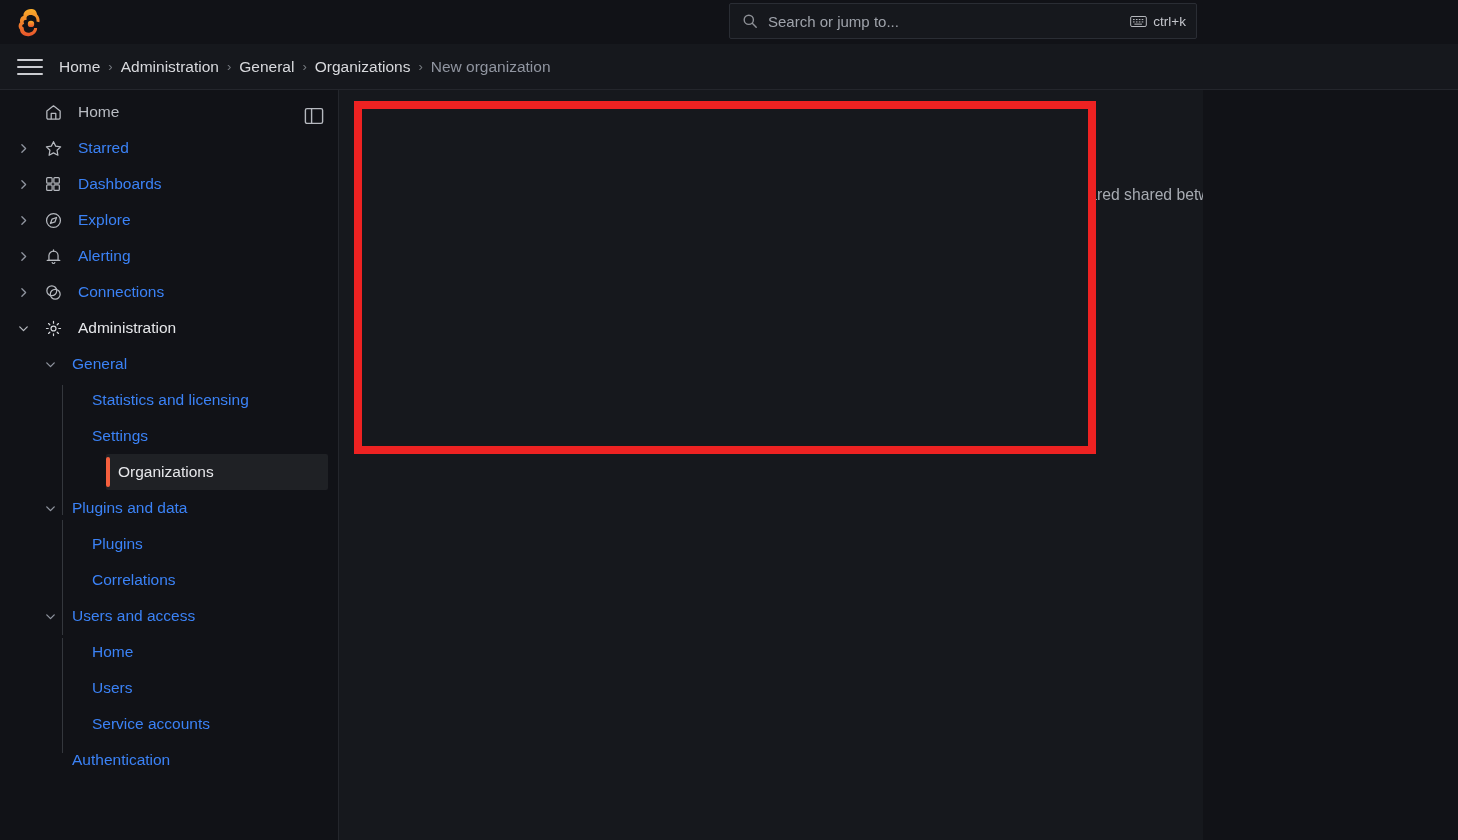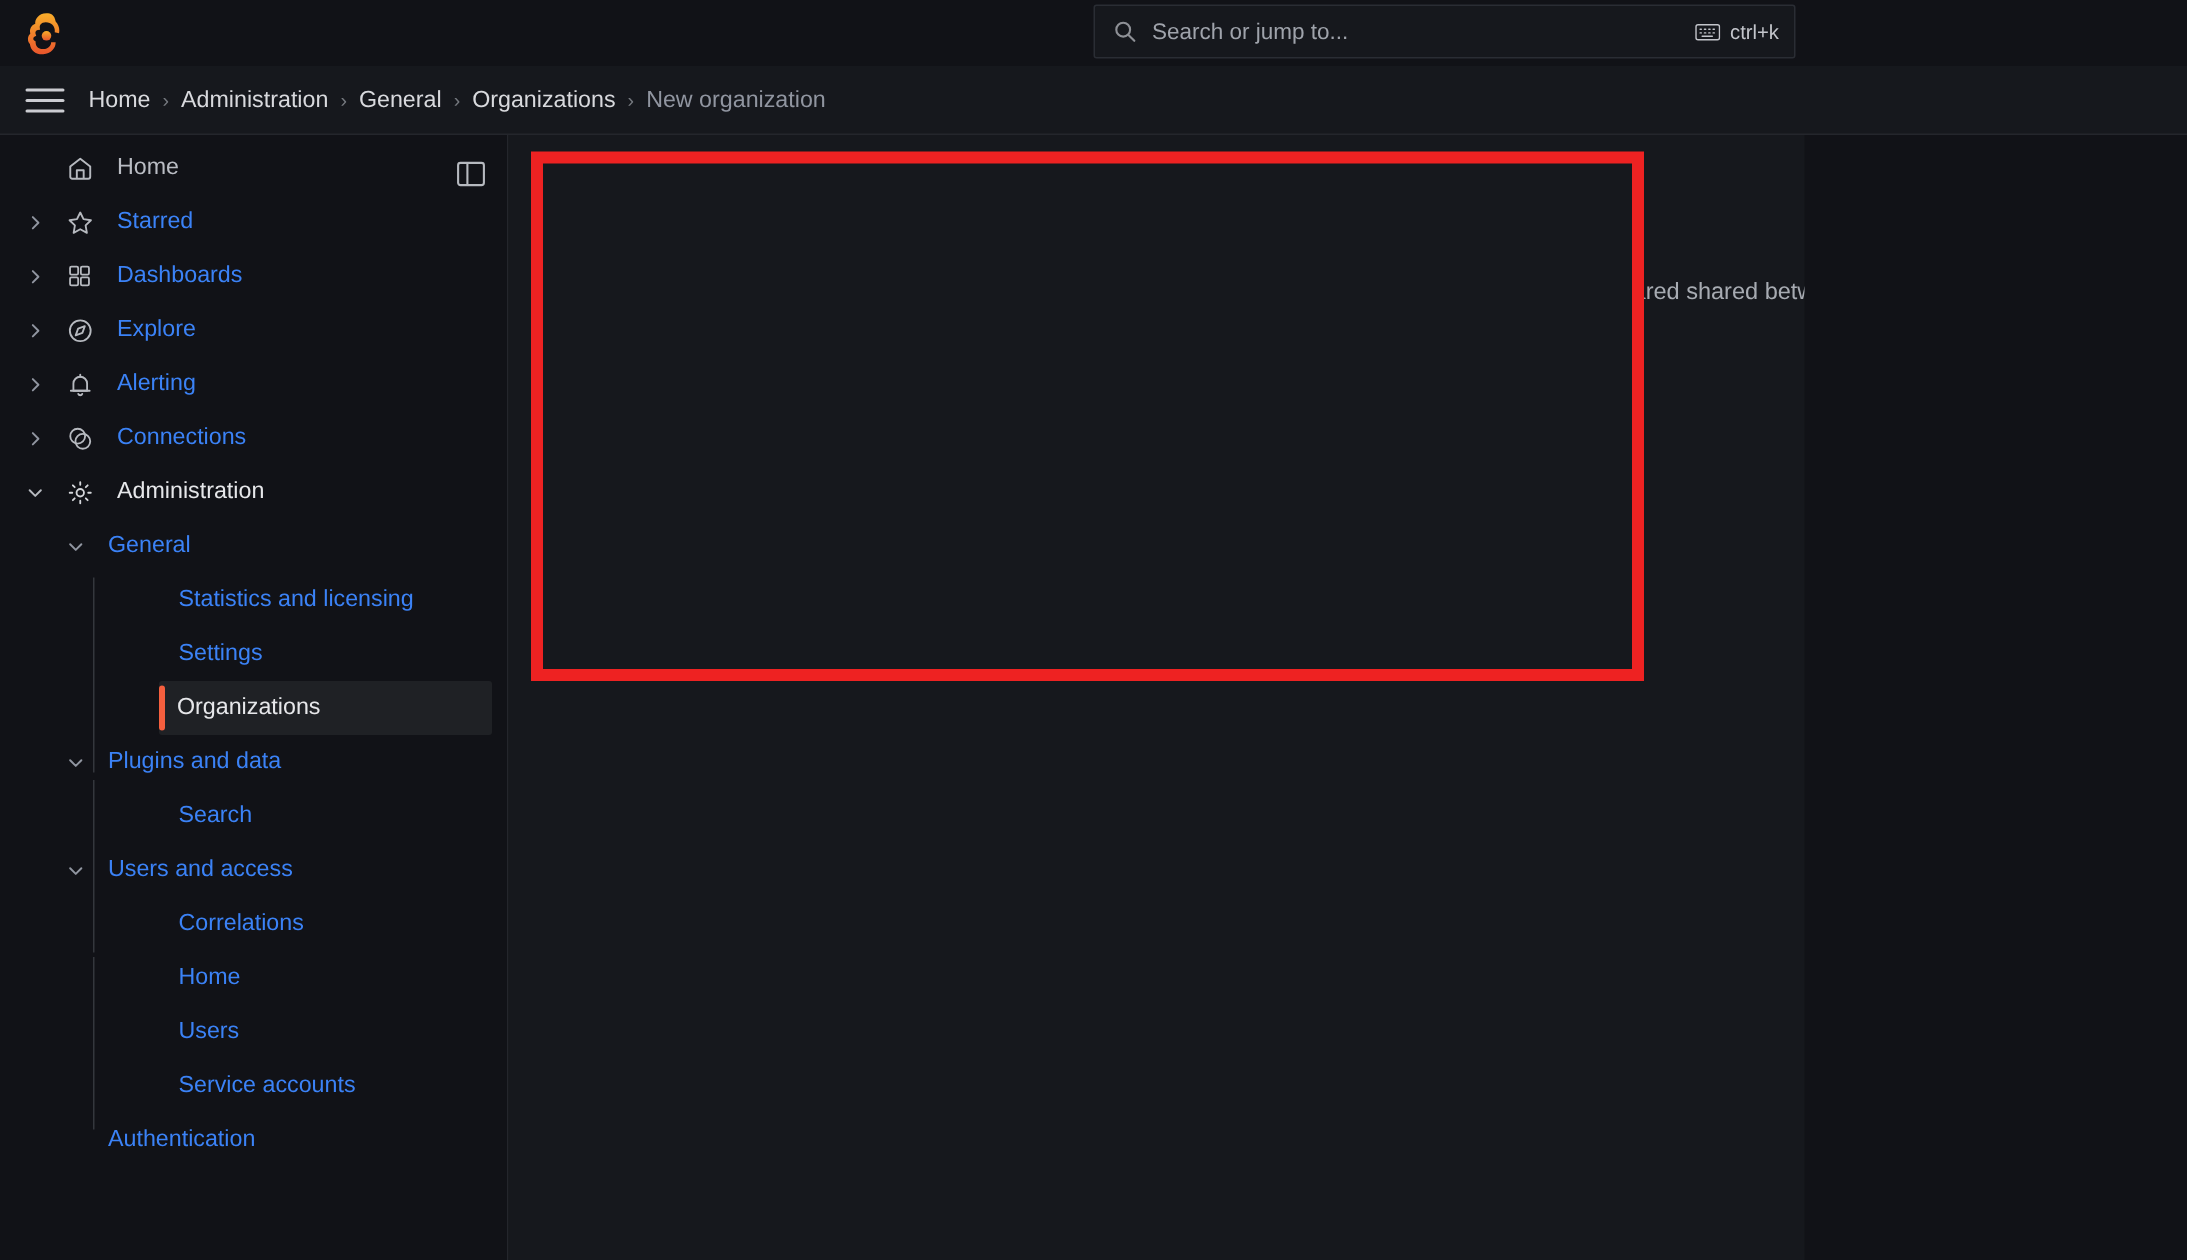--- a/index.html
+++ b/index.html
@@ -73,21 +73,21 @@
     width: 22px; height: 22px; flex: 0 0 auto; margin-left: 8px;
     display: flex; align-items: center; justify-content: center;
   }
   .navlabel { font-size: 15.5px; color: #3b82f6; margin-left: 14px; white-space: nowrap; }
   .navrow.top > .navlabel { color: #b9bcc3; }
   .navrow.strong > .navlabel { color: #e6e7ea; }
 
   
   .lvl2 { padding-left: 39px; }
   .lvl2 .navlabel { margin-left: 11px; }
-  .lvl3 { padding-left: 119px; }
+  .lvl3 { padding-left: 64px; margin-left: 28px; }
   .lvl3 .navlabel { margin-left: 0; }
 
   .navrow.active { background: #1f2125; }
   .accentbar {
     position: absolute; left: 0; top: 3px; width: 4px; height: 30px;
     background: #f55f3e; border-radius: 2px;
   }
   .treeline {
     position: absolute; background: #34373d; width: 1px;
   }
@@ -342,33 +342,33 @@
 
     <div class="navrow lvl2">
       <span class="chev" style="margin-left:0;">
         <svg viewBox="0 0 16 16" width="13" height="13" fill="none" stroke="#9095a0" stroke-width="1.6" stroke-linecap="round" stroke-linejoin="round">
             <path d="M3.4 6 8 10.6 12.6 6"></path>
           </svg>
       </span>
       <span class="navlabel">Plugins and data</span>
     </div>
     <div class="navrow lvl3">
-      <span class="navlabel">Search</span>
-    </div>
+      <span class="navlabel">Plugins</span>
+    </div>
+    <div class="navrow lvl3">
+      <span class="navlabel">Correlations</span>
+    </div>
+
     <div class="navrow lvl2">
       <span class="chev" style="margin-left:0;">
         <svg viewBox="0 0 16 16" width="13" height="13" fill="none" stroke="#9095a0" stroke-width="1.6" stroke-linecap="round" stroke-linejoin="round">
             <path d="M3.4 6 8 10.6 12.6 6"></path>
           </svg>
       </span>
       <span class="navlabel">Users and access</span>
-    </div>
-
-    <div class="navrow lvl3">
-      <span class="navlabel">Correlations</span>
     </div>
     <div class="navrow lvl3">
       <span class="navlabel">Home</span>
     </div>
     <div class="navrow lvl3">
       <span class="navlabel">Users</span>
     </div>
     <div class="navrow lvl3">
       <span class="navlabel">Service accounts</span>
     </div>

